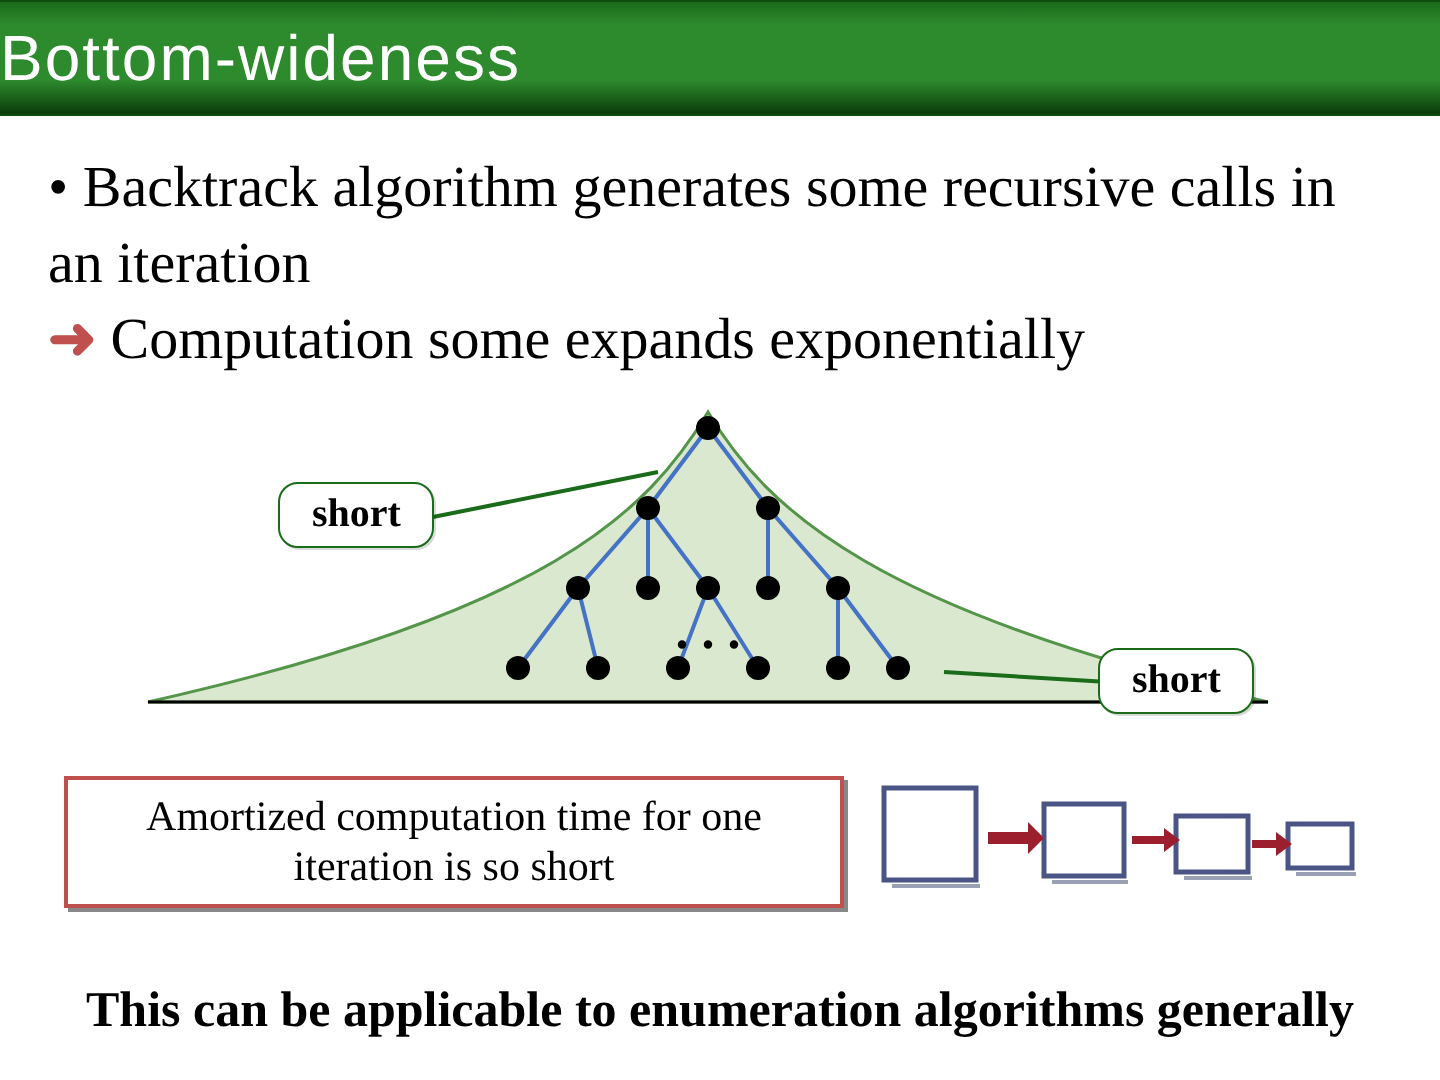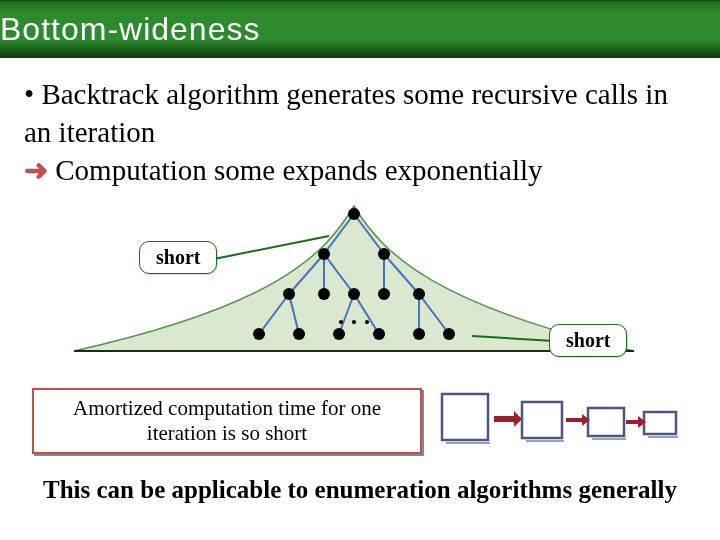--- a/index.html
+++ b/index.html
@@ -7,21 +7,21 @@
   .title-bar { width: 100%; height: 58px; background: linear-gradient(to bottom, #1a6b1a 0%, #2d8a2d 20%, #2d8a2d 70%, #0a3a0a 100%); border-top: 1px solid #0d4d0d; border-bottom: 1px solid #0d4d0d; display: flex; align-items: center; justify-content: flex-start; }
   .title-text { color: #fff; font-size: 32px; font-family: "Arial", sans-serif; letter-spacing: 1px; }
   .content { padding: 18px 24px 0 24px; position: relative; }
   .line { font-size: 29px; color: #000; line-height: 1.3; margin-bottom: 1px; }
   .bullet-dot::before { content: "• "; }
   .arrow { color: #c0504d; font-weight: bold; display: inline-block; width: 24px; text-align: center; }
   .diagram-box { position: relative; width: 660px; height: 180px; margin-top: 6px; }
   .callout { position: absolute; background: #fff; border: 1.5px solid #1a6b1a; border-radius: 10px; padding: 4px 16px; font-size: 20px; font-weight: bold; font-family: "Times New Roman", serif; box-shadow: 1px 1px 0 rgba(0,0,0,0.15); }
   .callout.long-c { left: 115px; top: 45px; }
   .callout.short-c { left: 525px; top: 128px; text-align: right; }
-  .amortized-box { margin: 8px 0 0 8px; border: 2px solid #c0504d; box-shadow: 2px 2px 0 #888; padding: 6px 12px; width: 390px; text-align: center; font-size: 21px; line-height: 1.2; }
+  .amortized-box { margin: 8px 0 16px 8px; border: 2px solid #c0504d; box-shadow: 2px 2px 0 #888; padding: 6px 12px; width: 390px; text-align: center; font-size: 21px; line-height: 1.2; }
   .row2 { display: flex; align-items: flex-start; margin-top: 4px; }
   .rects-svg { margin-left: 14px; margin-top: 10px; }
   .bottom-line { text-align: center; font-size: 25px; font-weight: bold; margin-top: 22px; }
 </style>
 </head>
 <body>
 
 <div class="title-bar">
   <div class="title-text">Bottom-wideness</div>
 </div>

